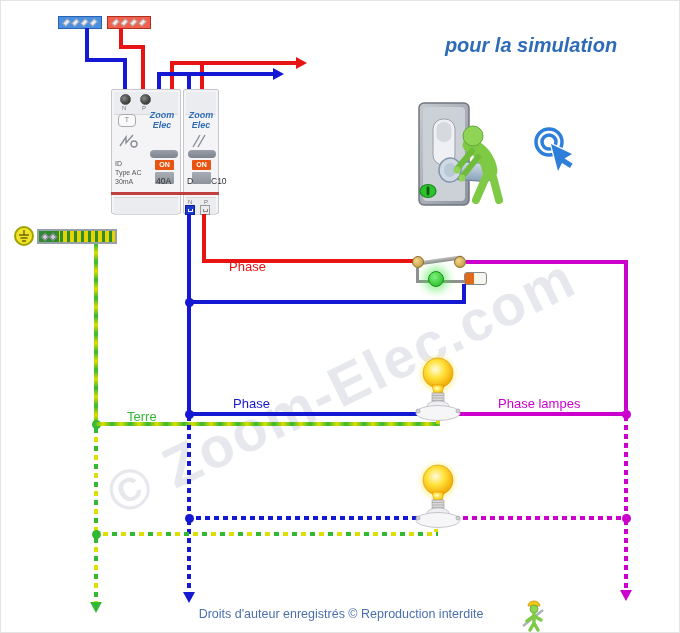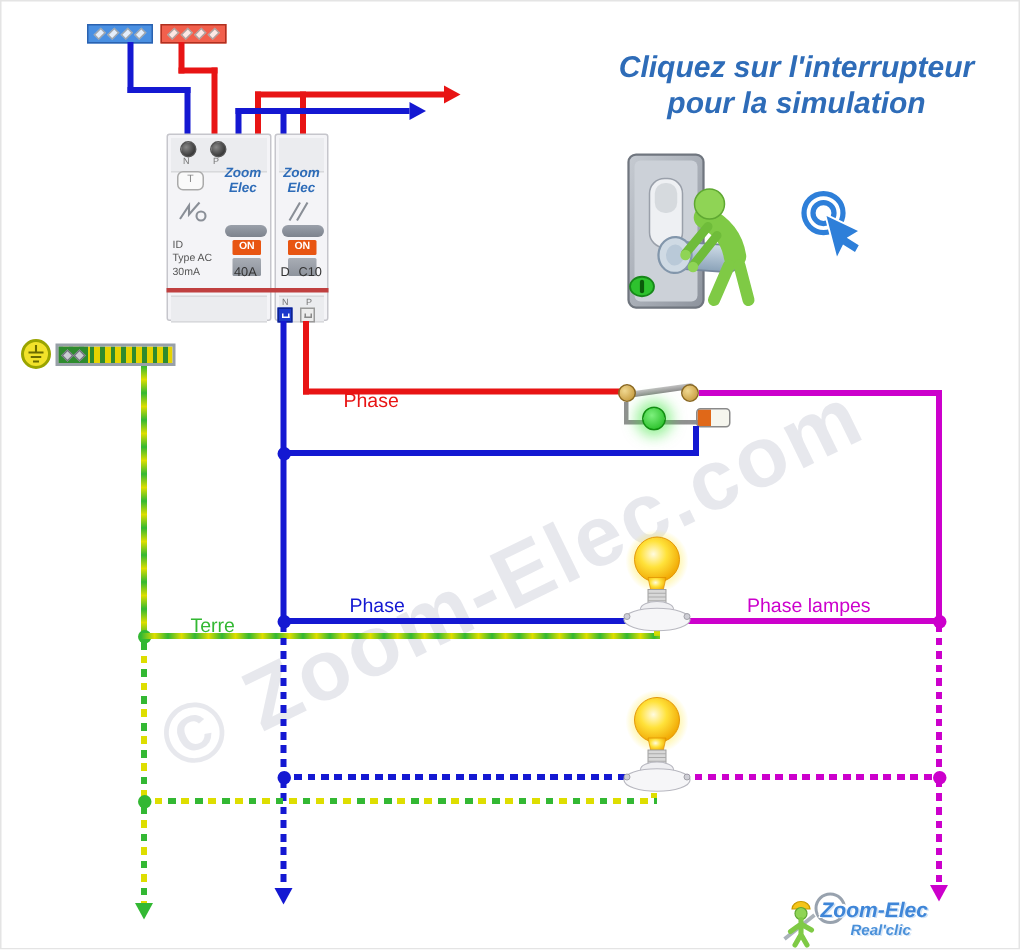--- a/index.html
+++ b/index.html
@@ -175,21 +175,21 @@
       <div>Zoom</div>
       <div>Elec</div>
     </div>
     <svg width="18" height="18" style="position:absolute;left:5px;top:42px">
       <path d="M4,15 L11,3 M9,15 L16,3" fill="none" stroke="#8a8f97" stroke-width="1.4"></path>
     </svg>
     <div class="toggle-bar" style="left:4px;top:60px;width:28px;height:8px"></div>
     <div class="onbtn" style="left:8px;top:70px;width:19px;height:10px">ON</div>
     <div class="toggle-block" style="left:8px;top:82px;width:19px;height:12px"></div>
     <div class="mrating" style="left:3px;top:87px">D</div>
-    <div class="mrating" style="left:15px;top:87px">C10</div>
+    <div class="mrating" style="left:27px;top:87px">C10</div>
     <div class="panel-strip" style="left:2px;top:107px;width:30px;height:16px;border-top:1px solid #d8d9dc"></div>
     <div class="tlabel" style="left:4px;top:109px">N</div>
     <div class="tlabel" style="left:20px;top:109px">P</div>
     <div class="term-sq term-sq-n" style="left:1px;top:115px"></div>
     <div class="term-sq term-sq-p" style="left:16px;top:115px"></div>
   </div>
   <div class="rail"></div>
 
   <div class="earthsym">
     <svg width="16" height="16" style="position:absolute;left:0px;top:0px">
@@ -302,30 +302,25 @@
     </g>
   </svg>
 
   <svg class="clickicon" width="44" height="52" viewBox="0 0 44 52">
     <circle cx="17" cy="15" r="7" fill="none" stroke="#2e7fd9" stroke-width="3.5"></circle>
     <circle cx="17" cy="15" r="13" fill="none" stroke="#2e7fd9" stroke-width="3.5"></circle>
     <path d="M19,17 L26,44 L30,36 L38,41 L40.5,36.5 L32.5,31.5 L40,27 Z" fill="#2e7fd9" stroke="#ffffff" stroke-width="2.5" paint-order="stroke"></path>
   </svg>
 
   <div class="title">
-    <div>Cliquez sur l'interrupteur</div>
     <div>pour la simulation</div>
   </div>
 
+  <div class="footer">Droits d'auteur enregistrés © Reproduction interdite</div>
 
   <svg class="mascot" width="26" height="34" viewBox="0 0 26 34">
     <line x1="2" y1="28" x2="22" y2="12" stroke="#aab2ba" stroke-width="2.5"></line>
     <path d="M7,8 a6,5 0 0 1 12,0 Z" fill="#f5c518" stroke="#c79a00" stroke-width="0.8"></path>
     <circle cx="13" cy="11" r="4" fill="#8fd455" stroke="#5fa832" stroke-width="0.8"></circle>
     <path d="M13,15 L13,25 M13,18 L6,23 M13,18 L20,22 M13,25 L9,32 M13,25 L17,32" stroke="#7fca45" stroke-width="3.4" stroke-linecap="round" fill="none"></path>
   </svg>
-  <div class="logo">
-    <span class="ring"></span>
-    <span class="name">Zoom-Elec</span>
-    <span class="tagline">Real'clic</span>
-  </div>
 
 </div>
 
 </body></html>

